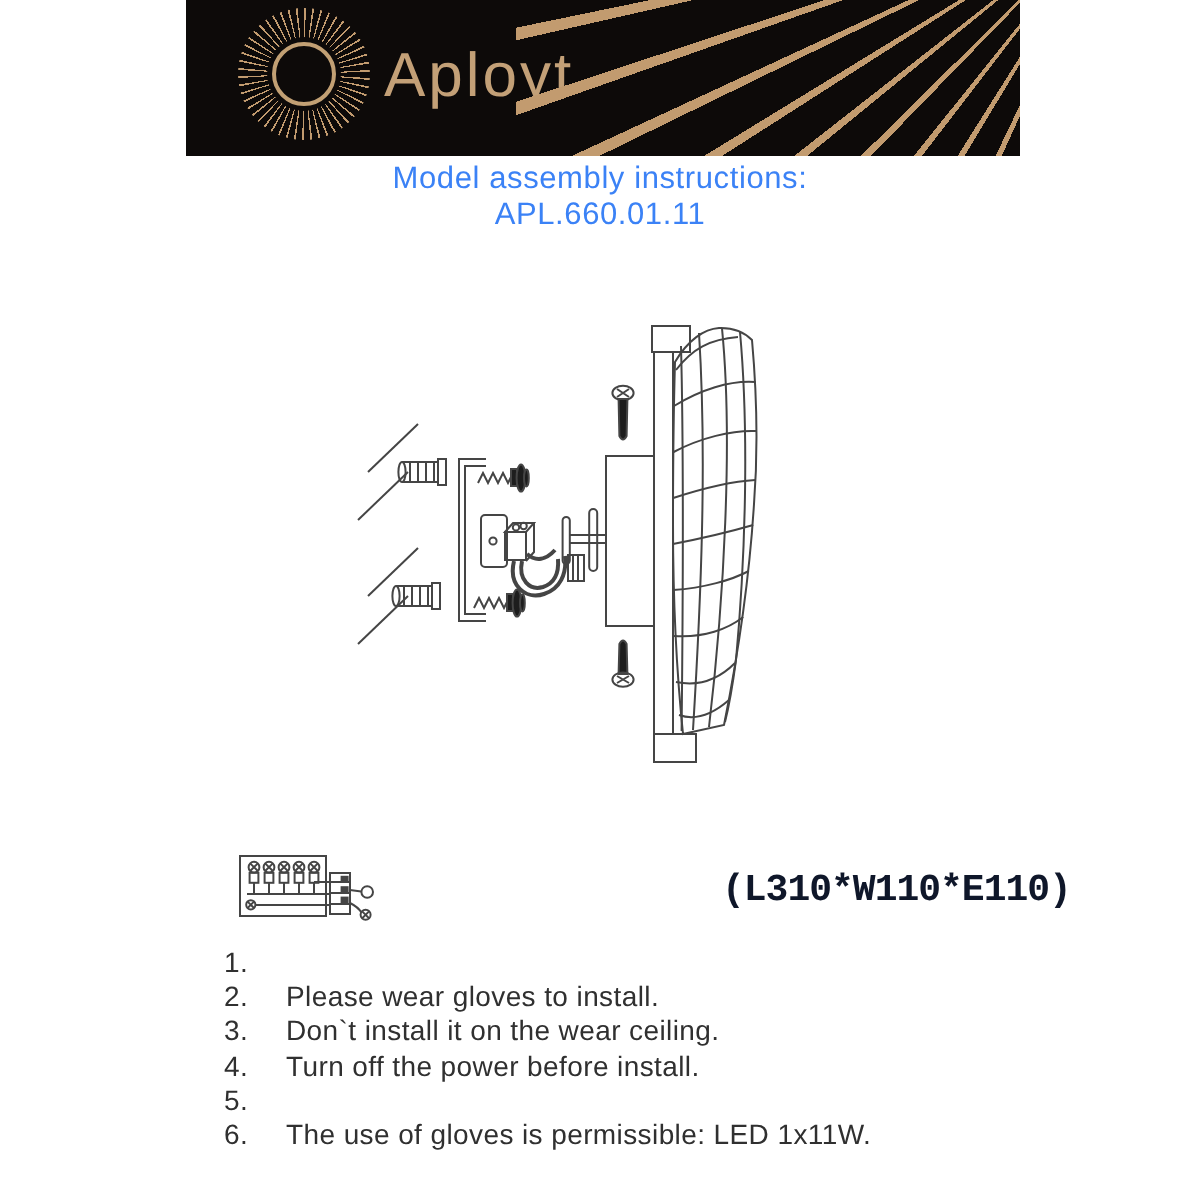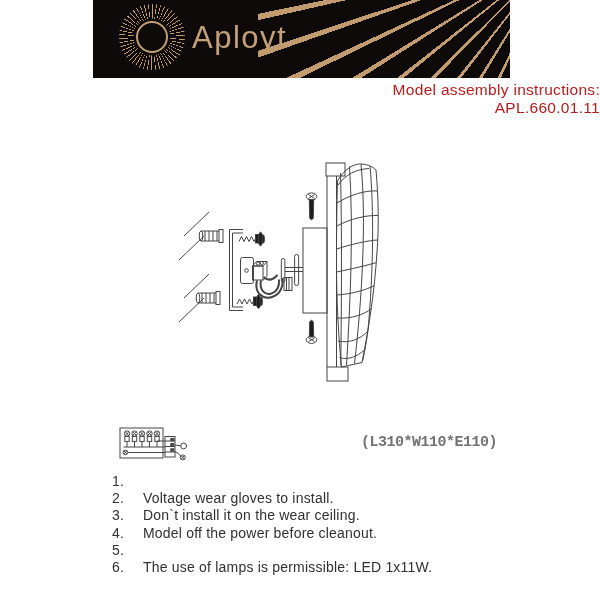--- a/index.html
+++ b/index.html
@@ -10,28 +10,28 @@
   .starburst{position:absolute;left:26px;top:4px;width:66px;height:66px;border-radius:50%;
         background:repeating-conic-gradient(#c29b6f 0deg 1.6deg,rgba(0,0,0,0) 1.6deg 7.2deg);}
   .starburst::after{content:"";position:absolute;left:50%;top:50%;width:28px;height:28px;
         transform:translate(-50%,-50%);border-radius:50%;background:#0d0a09;
         border:2.5px solid #c2a074;box-shadow:0 0 0 2.5px #0d0a09;}
   .brand{position:absolute;left:99px;top:20px;font-size:31px;color:#c3a077;
         letter-spacing:1.5px;font-weight:400;}
   .fan{position:absolute;top:-48px;right:-48px;width:300px;height:200px;
         background:repeating-conic-gradient(from 178deg at 100% 0%,#c29b6f 0deg 1.15deg,rgba(0,0,0,0) 1.15deg 6.6deg);}
   
-  .h1,.h2{position:absolute;left:0;width:600px;text-align:right;color:#b91c1c;
+  .h1,.h2{position:absolute;left:0;width:600px;text-align:center;color:#3b82f6;
         font-size:15.5px;font-weight:500;letter-spacing:.3px;}
   .h1{top:81px;} .h2{top:99px;}
   
   .fig-main{position:absolute;left:170px;top:155px;width:220px;height:235px;}
   .fig-wire{position:absolute;left:113px;top:423px;width:82px;height:42px;}
   .dims{position:absolute;left:361px;top:434px;font-family:"Liberation Mono",monospace;
-        font-size:15px;font-weight:700;color:#737373;letter-spacing:-.5px;}
+        font-size:19px;font-weight:700;color:#0f172a;letter-spacing:-.5px;}
   
   .ins{position:absolute;left:112px;top:473px;width:430px;font-size:14px;color:#303030;letter-spacing:.2px;}
   .li{display:flex;line-height:17.2px;}
   .num{width:31px;flex:none;}
   svg{display:block;width:100%;height:100%;}
 </style>
 </head>
 <body>
 
 <div class="page">
@@ -203,32 +203,32 @@
   </div>
 
   <div class="dims">(L310*W110*E110)</div>
 
   <div class="ins">
     <div class="li">
       <span class="num">1.</span>
     </div>
     <div class="li">
       <span class="num">2.</span>
-      <span class="txt">Voltage wear gloves to install.</span>
+      <span class="txt">Please wear gloves to install.</span>
     </div>
     <div class="li">
       <span class="num">3.</span>
       <span class="txt">Don`t install it on the wear ceiling.</span>
     </div>
     <div class="li">
       <span class="num">4.</span>
-      <span class="txt">Model off the power before cleanout.</span>
+      <span class="txt">Turn off the power before install.</span>
     </div>
     <div class="li">
       <span class="num">5.</span>
     </div>
     <div class="li">
       <span class="num">6.</span>
-      <span class="txt">The use of lamps is permissible: LED 1x11W.</span>
+      <span class="txt">The use of gloves is permissible: LED 1x11W.</span>
     </div>
   </div>
 
 </div>
 
 </body></html>

